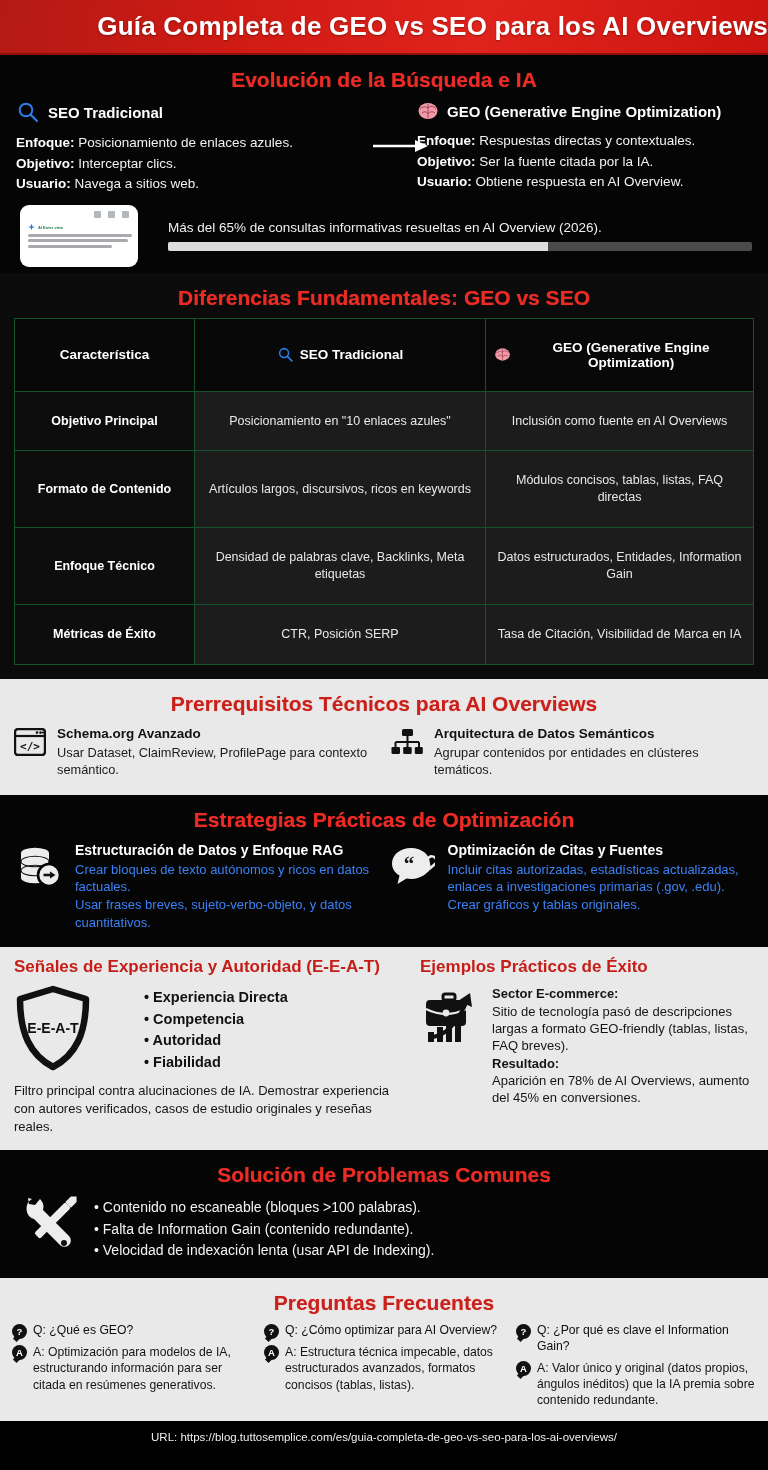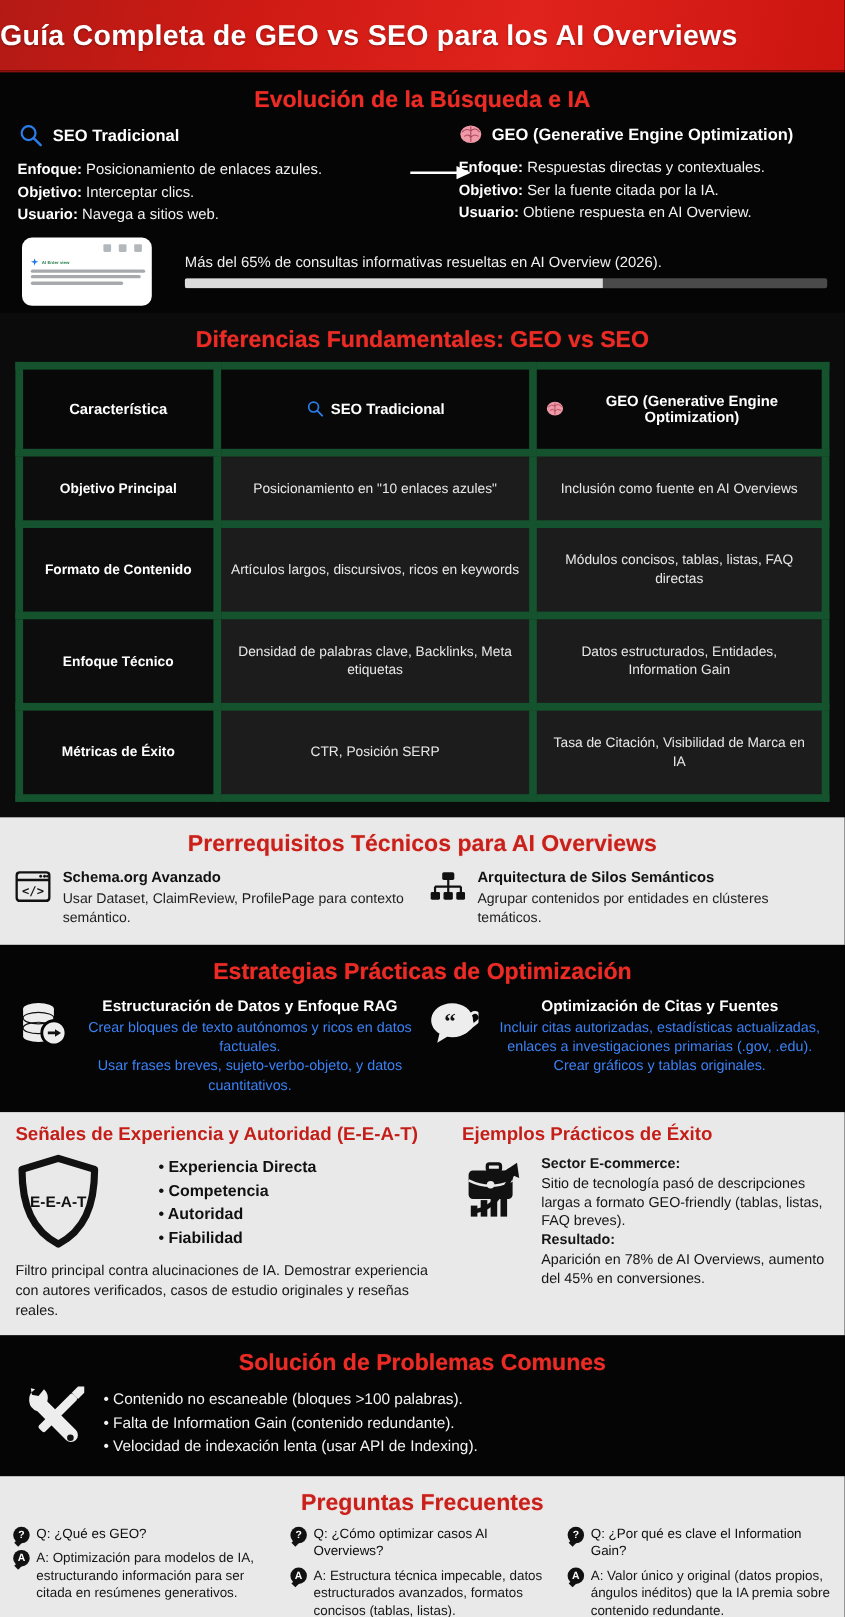--- a/index.html
+++ b/index.html
@@ -8,23 +8,23 @@
     font-family: "Liberation Sans", sans-serif;
     background:#000;
     width:768px; height:1470px;
     overflow:hidden;
     color:#fff;
   }
   .page { width:768px; height:1470px; position:relative; background:#000; }
 
   
   .header {
-    height:66px;
+    height:55px;
     background:linear-gradient(100deg,#b41a15 0%,#cf1a14 30%,#e0231c 62%,#cc1510 100%);
-    display:flex; align-items:center; justify-content:flex-start;
+    display:flex; align-items:center; justify-content:flex-end;
     border-bottom:2px solid #8e0f0b;
   }
   .header h1 {
     font-size:26px; font-weight:bold; color:#fff; letter-spacing:0.2px;
     text-shadow:0 1px 2px rgba(0,0,0,.35);
   }
 
   
   .sec-dark { background:#050505; }
   .sec-light { background:#e9e9e9; color:#111; }
@@ -60,37 +60,37 @@
   .mock-ln { height:3px; background:#5f6368; opacity:.55; border-radius:2px; margin:2.5px 3px; }
   .stat-right { flex:1; }
   .stat-txt { font-size:13.5px; color:#f0f0f0; margin-bottom:7px; }
   .bar-outer { height:9px; background:#4a4a4a; border-radius:2px; overflow:hidden; width:100%; }
   .bar-inner { height:100%; background:#dcdcdc; }
 
   
   .tbl-wrap { padding:0 14px 14px 14px; }
   table.cmp { width:100%; border-collapse:collapse; }
   table.cmp th, table.cmp td {
-    border:7px solid #14532d; padding:21px 8px; text-align:center; vertical-align:middle;
+    border:1px solid #14532d; padding:21px 8px; text-align:center; vertical-align:middle;
   }
   table.cmp thead th { background:#080808; font-size:13.5px; font-weight:bold; color:#fff; height:42px;}
   table.cmp thead th .hc { display:flex; align-items:center; justify-content:center; gap:6px;}
   table.cmp tbody td { background:#1c1c1c; font-size:12.5px; color:#e8e8e8; line-height:1.35; }
   table.cmp tbody td.rowhead { background:#0d0d0d; font-weight:bold; font-size:12.5px; color:#fff; width:180px;}
   table.cmp tbody tr td { height:52px; }
 
   
   .pre-grid { display:flex; padding:2px 14px 16px 14px; gap:14px; }
   .pre-item { flex:1; display:flex; gap:9px; }
   .pre-ico { flex:0 0 auto; width:34px; padding-top:2px; }
   .pre-ttl { font-size:13.5px; font-weight:bold; color:#111; line-height:1.2; margin-bottom:3px;}
   .pre-txt { font-size:12.8px; color:#1c1c1c; line-height:1.32; }
 
   
-  .str-grid { display:flex; padding:2px 16px 16px 16px; gap:9px;text-align:center; }
+  .str-grid { display:flex; padding:2px 16px 16px 16px; gap:9px; }
   .str-item { flex:1; display:flex; gap:11px; }
   .str-ico { flex:0 0 auto; width:48px; padding-top:3px;}
   .str-ttl { font-size:14px; font-weight:bold; color:#fff; margin-bottom:3px;}
   .str-txt { font-size:13px; color:#3b82f6; line-height:1.36;}
 
   
   .eeat-wrap { display:flex; padding:10px 14px 14px 14px; gap:14px; }
   .eeat-col { flex:0 0 392px; }
   .ex-col { flex:1; }
   .col-title { color:#c51d17; font-weight:bold; font-size:17px; margin-bottom:8px;}
@@ -287,21 +287,21 @@
               <line x1="4.5" y1="14" x2="28" y2="14" stroke="#111" stroke-width="2"></line>
               <line x1="4.5" y1="14" x2="4.5" y2="19" stroke="#111" stroke-width="2"></line>
               <line x1="16.5" y1="14" x2="16.5" y2="19" stroke="#111" stroke-width="2"></line>
               <line x1="28" y1="14" x2="28" y2="19" stroke="#111" stroke-width="2"></line>
               <rect x="0.5" y="19" width="8.5" height="7" rx="1.3" fill="#111"></rect>
               <rect x="12.2" y="19" width="8.5" height="7" rx="1.3" fill="#111"></rect>
               <rect x="23.8" y="19" width="8" height="7" rx="1.3" fill="#111"></rect>
             </svg>
         </div>
         <div>
-          <div class="pre-ttl">Arquitectura de Silos Semánticos</div>
+          <div class="pre-ttl">Arquitectura de Datos Semánticos</div>
           <div class="pre-txt">Agrupar contenidos por entidades en clústeres temáticos.</div>
         </div>
       </div>
     </div>
   </div>
 
   <div class="sec-dark">
     <div class="sec-title">Estrategias Prácticas de Optimización</div>
     <div class="str-grid">
       <div class="str-item">
@@ -424,21 +424,21 @@
           <span class="t">Q: ¿Qué es GEO?</span>
         </div>
         <div class="faq-a">
           <span class="badge">A</span>
           <span class="t">A: Optimización para modelos de IA, estructurando información para ser citada en resúmenes generativos.</span>
         </div>
       </div>
       <div class="faq-item">
         <div class="faq-q">
           <span class="badge">?</span>
-          <span class="t">Q: ¿Cómo optimizar casos AI Overviews?</span>
+          <span class="t">Q: ¿Cómo optimizar para AI Overview?</span>
         </div>
         <div class="faq-a">
           <span class="badge">A</span>
           <span class="t">A: Estructura técnica impecable, datos estructurados avanzados, formatos concisos (tablas, listas).</span>
         </div>
       </div>
       <div class="faq-item">
         <div class="faq-q">
           <span class="badge">?</span>
           <span class="t">Q: ¿Por qué es clave el Information Gain?</span>

